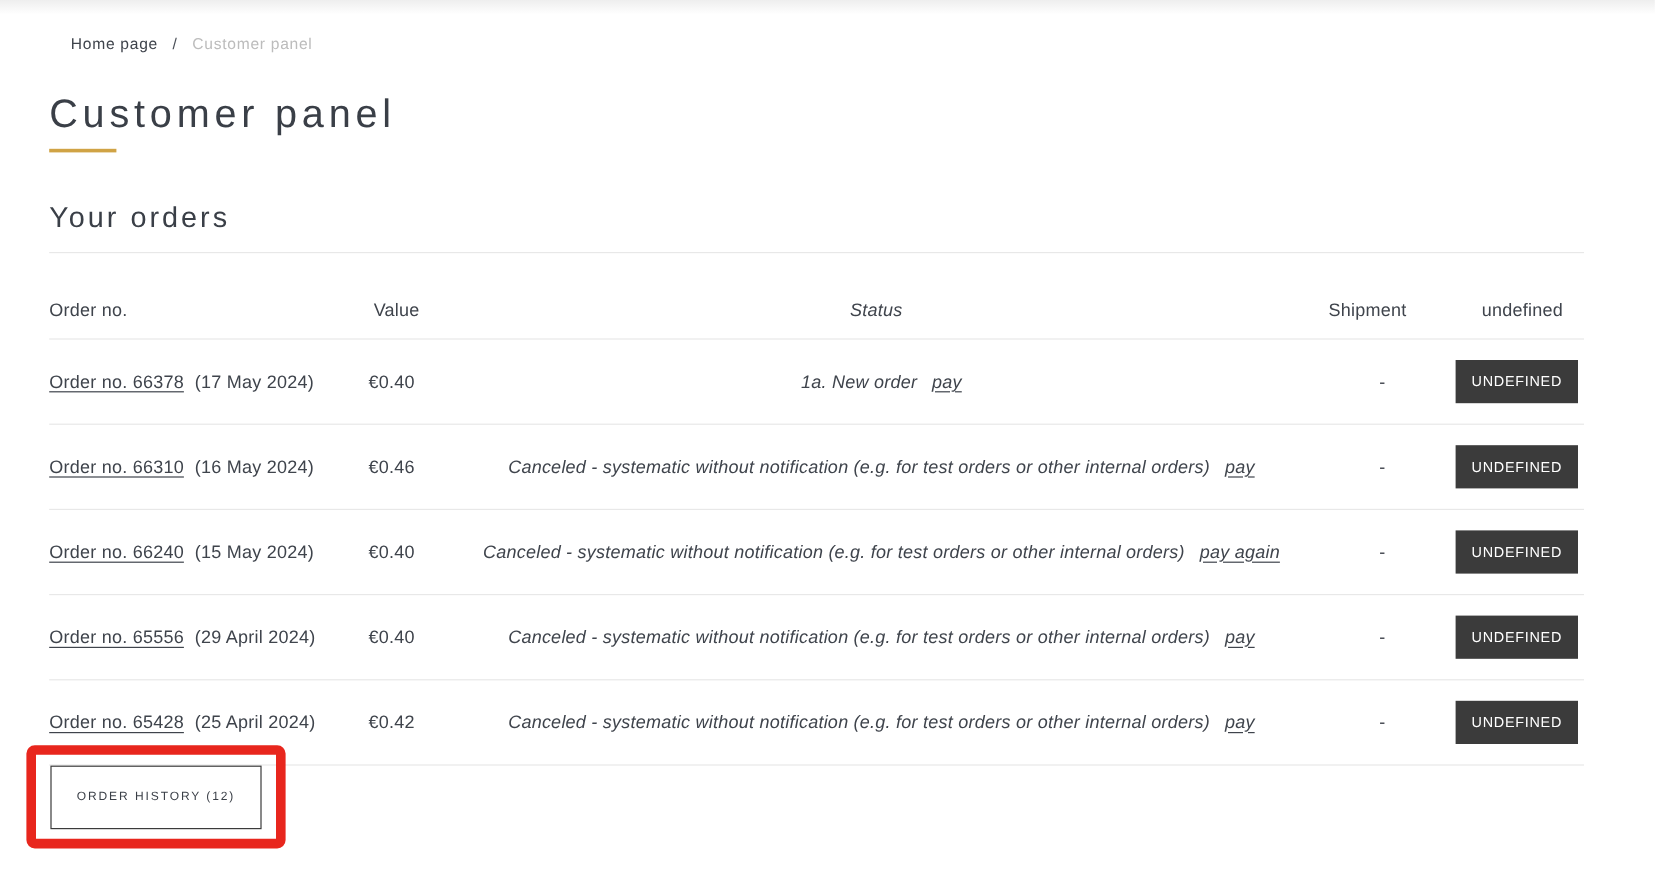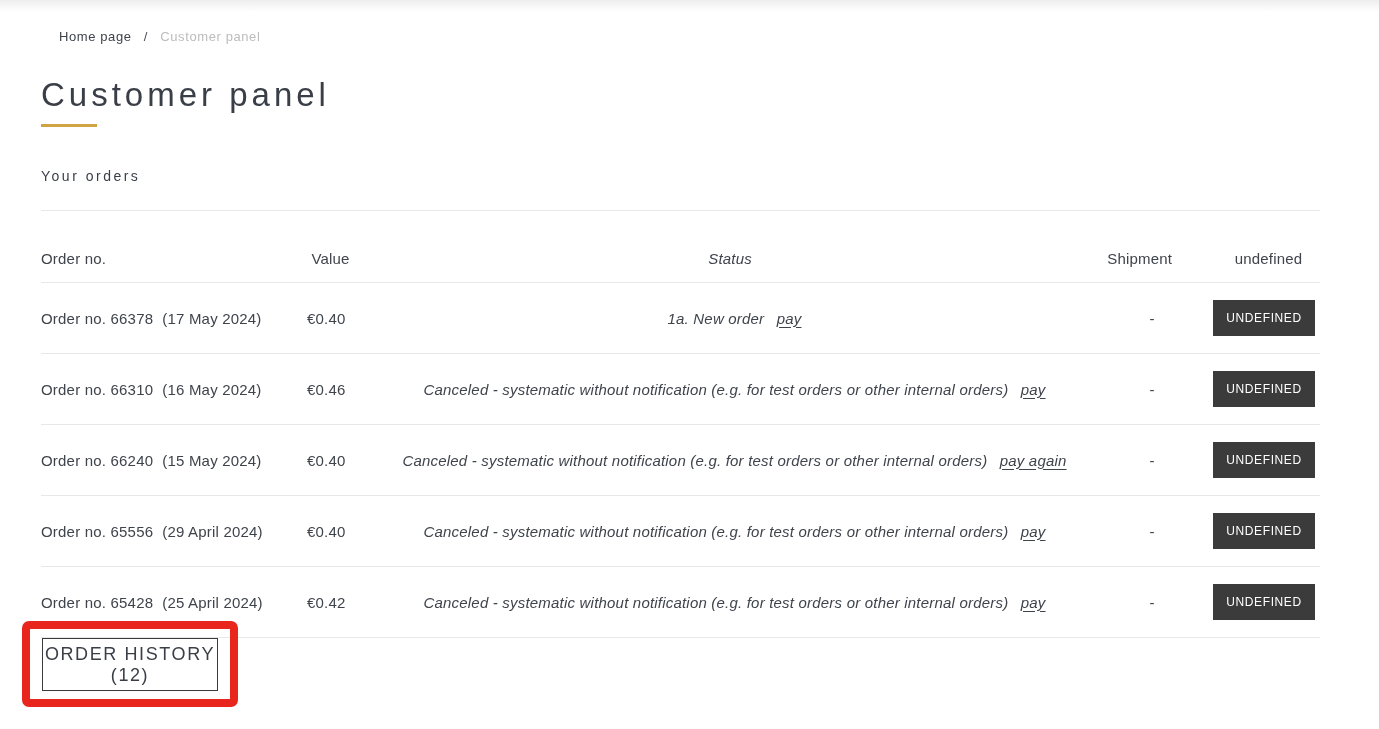--- a/index.html
+++ b/index.html
@@ -30,57 +30,57 @@
     font-size: 33px; font-weight: 400; letter-spacing: 4px; color: #3a3f47;
   }
   .title-underline {
     position: absolute; top: 124px; left: 41px;
     width: 56px; height: 3px; background: #d0a345;
   }
 
   
   .section-heading {
     position: absolute; top: 168px; left: 41px;
-    font-size: 14px; font-weight: 400; letter-spacing: 2.5px; color: #3a3f47; text-align: center;
+    font-size: 24px; font-weight: 400; letter-spacing: 2.5px; color: #3a3f47; text-align: center;
   }
 
   
   .orders-table { position: absolute; top: 210px; left: 41px; width: 1279px; }
   .t-row {
     display: flex; align-items: center;
     border-bottom: 1px solid #e8e8e8;
     font-size: 15px;
   }
   .t-row.head { height: 73px; padding-top: 24px; border-top: 1px solid #e8e8e8; gap: 26px; }
   .t-row.body { height: 71px; }
   .col-order    { width: 266px; text-align: left; }
   .col-value    { width: 66px;  text-align: left; }
   .col-status   { width: 723px; text-align: center; font-style: italic; }
   .col-shipment { width: 112px; text-align: center; }
   .col-action   { width: 112px; text-align: center; }
 
-  .order-link { color: #3f444c; text-underline-offset: 3px; cursor: pointer; }
+  .order-link { color: #3f444c; text-decoration: underline; text-underline-offset: 3px; cursor: pointer; }
   .order-date { margin-left: 9px; }
   .status-link { color: #3f444c; text-decoration: underline; text-underline-offset: 3px; cursor: pointer; margin-left: 8px; }
   .action-btn {
     display: inline-block;
     background: #3b3b3b; color: #ffffff;
     font-size: 12px; letter-spacing: 0.6px;
     padding: 11px 13px; border: none; cursor: pointer;
     font-family: inherit;
   }
 
   
   .history-btn {
     position: absolute; top: 638px; left: 42px;
     width: 176px; height: 53px;
     background: #ffffff;
     border: 1px solid #3b3b3b;
     font-family: inherit;
-    font-size: 18px; letter-spacing: 1.6px;
+    font-size: 10px; letter-spacing: 1.6px;
     color: #3a3f47;
     cursor: pointer;
   }
 
   
   .annotation-box {
     position: absolute; top: 621px; left: 22px;
     width: 216px; height: 86px;
     border: 8px solid #e8261d;
     border-radius: 7px;

